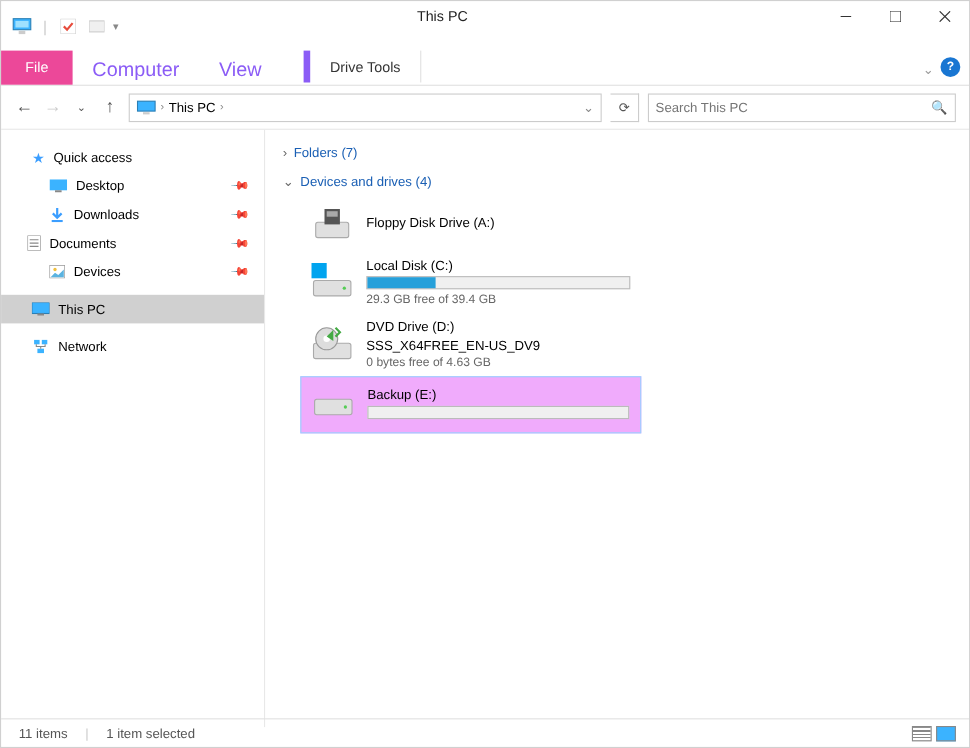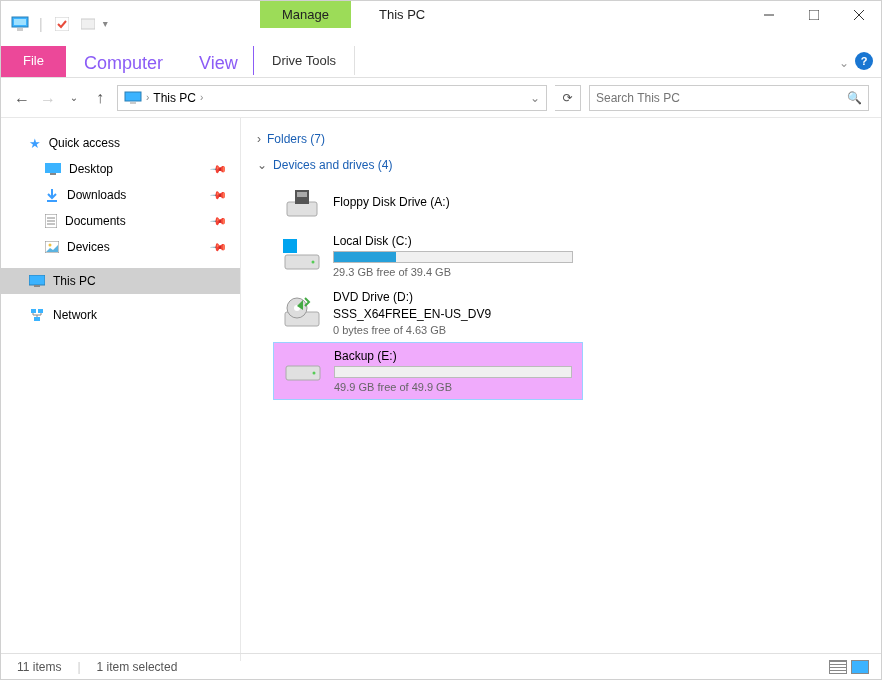--- a/index.html
+++ b/index.html
@@ -8,21 +8,21 @@
 .qat{display:flex;align-items:center;gap:4px}
 .qat-ico{width:22px;height:22px;display:flex;align-items:center;justify-content:center}
 .sep{color:#ccc;margin:0 4px;font-size:14px}
 .tab-manage{position:absolute;left:259px;top:0;background:#9cdc58;padding:6px 22px;font-size:13px;color:#222}
 .tab-thispc{position:absolute;left:378px;top:6px;font-size:13px;color:#222}
 .win-controls{position:absolute;right:0;top:0;display:flex}
 .win-btn{width:45px;height:28px;display:flex;align-items:center;justify-content:center}
 .ribbon{height:32px;border-bottom:1px solid #e0e0e0;display:flex;align-items:stretch;position:relative}
 .file-tab{background:#ec4899;color:#fff;padding:7px 22px;font-size:13px}
 .rtab{padding:7px 18px;font-size:18px;color:#8b5cf6}
-.drive-tools{position:absolute;left:252px;padding:7px 18px;font-size:13px;color:#333;border-left:1px solid #8b5cf6;border-right:1px solid #e0e0e0}
+.drive-tools{position:absolute;left:275px;padding:7px 18px;font-size:13px;color:#333;border-left:6px solid #8b5cf6;border-right:1px solid #e0e0e0}
 .help-icon{position:absolute;right:8px;top:6px;width:18px;height:18px;border-radius:50%;background:#1976d2;color:#fff;display:flex;align-items:center;justify-content:center;font-size:11px;font-weight:bold}
 .chev{position:absolute;right:32px;top:10px;color:#999}
 .addrbar{height:40px;display:flex;align-items:center;padding:0 12px;gap:8px;border-bottom:1px solid #e8e8e8}
 .nav-arrow{width:18px;color:#555;font-size:16px;text-align:center}
 .nav-arrow.disabled{color:#ccc}
 .addr-box{flex:1;height:26px;border:1px solid #ccc;display:flex;align-items:center;padding:0 6px;gap:4px}
 .addr-chevron{color:#888;font-size:10px}
 .refresh-btn{width:26px;height:26px;border:1px solid #ccc;border-left:none;display:flex;align-items:center;justify-content:center;color:#555}
 .search-box{width:280px;height:26px;border:1px solid #ccc;display:flex;align-items:center;padding:0 6px;justify-content:space-between}
 .search-box input{border:none;outline:none;font-size:12px;color:#0f172a;width:240px}
@@ -69,21 +69,20 @@
           <path d="M3 7 L6 10 L11 4" stroke="#e74c3c" stroke-width="2" fill="none"></path>
         </svg>
       </span>
     <span class="qat-ico">
         <svg width="14" height="14">
           <rect x="0" y="2" width="14" height="10" fill="#f0f0f0" stroke="#ccc"></rect>
         </svg>
       </span>
     <span style="color:#888;font-size:10px">▾</span>
   </div>
-  <div class="tab-manage">Manage</div>
   <div class="tab-thispc">This PC</div>
   <div class="win-controls">
     <div class="win-btn">
         <svg width="10" height="10">
           <line x1="0" y1="5" x2="10" y2="5" stroke="#333"></line>
         </svg>
       </div>
     <div class="win-btn">
         <svg width="10" height="10">
           <rect x="0" y="0" width="10" height="10" fill="none" stroke="#333"></rect>
@@ -145,21 +144,21 @@
       <span class="pin">📌</span>
     </div>
     <div class="sb-item" style="padding-left:44px">
       <svg width="14" height="14">
           <path d="M7 1 L7 9 M3 6 L7 10 L11 6" stroke="#3b9eff" stroke-width="2" fill="none"></path>
           <line x1="2" y1="13" x2="12" y2="13" stroke="#3b9eff" stroke-width="2"></line>
         </svg>
       <span>Downloads</span>
       <span class="pin">📌</span>
     </div>
-    <div class="sb-item" style="padding-left:44px">
+    <div class="sb-item" style="padding-left:24px">
       <svg width="12" height="14">
           <rect width="12" height="14" fill="#fff" stroke="#888"></rect>
           <line x1="2" y1="4" x2="10" y2="4" stroke="#888"></line>
           <line x1="2" y1="7" x2="10" y2="7" stroke="#888"></line>
           <line x1="2" y1="10" x2="10" y2="10" stroke="#888"></line>
         </svg>
       <span>Documents</span>
       <span class="pin">📌</span>
     </div>
     <div class="sb-item" style="padding-left:44px">
@@ -253,21 +252,20 @@
           <svg width="38" height="30">
             <rect x="2" y="10" width="34" height="14" rx="2" fill="#e0e0e0" stroke="#aaa"></rect>
             <circle cx="30" cy="17" r="1.5" fill="#5c5"></circle>
           </svg>
         </span>
       <div class="drive-info">
         <div class="drive-name">Backup (E:)</div>
         <div class="bar">
             <div class="bar-fill" style="width:0%"></div>
           </div>
-        <div class="drive-free">49.9 GB free of 49.9 GB</div>
       </div>
     </div>
   </div>
 </div>
 
 <div class="status">
   <span>11 items</span>
   <span class="status-sep">|</span>
   <span>1 item selected</span>
   <div class="view-icons">

